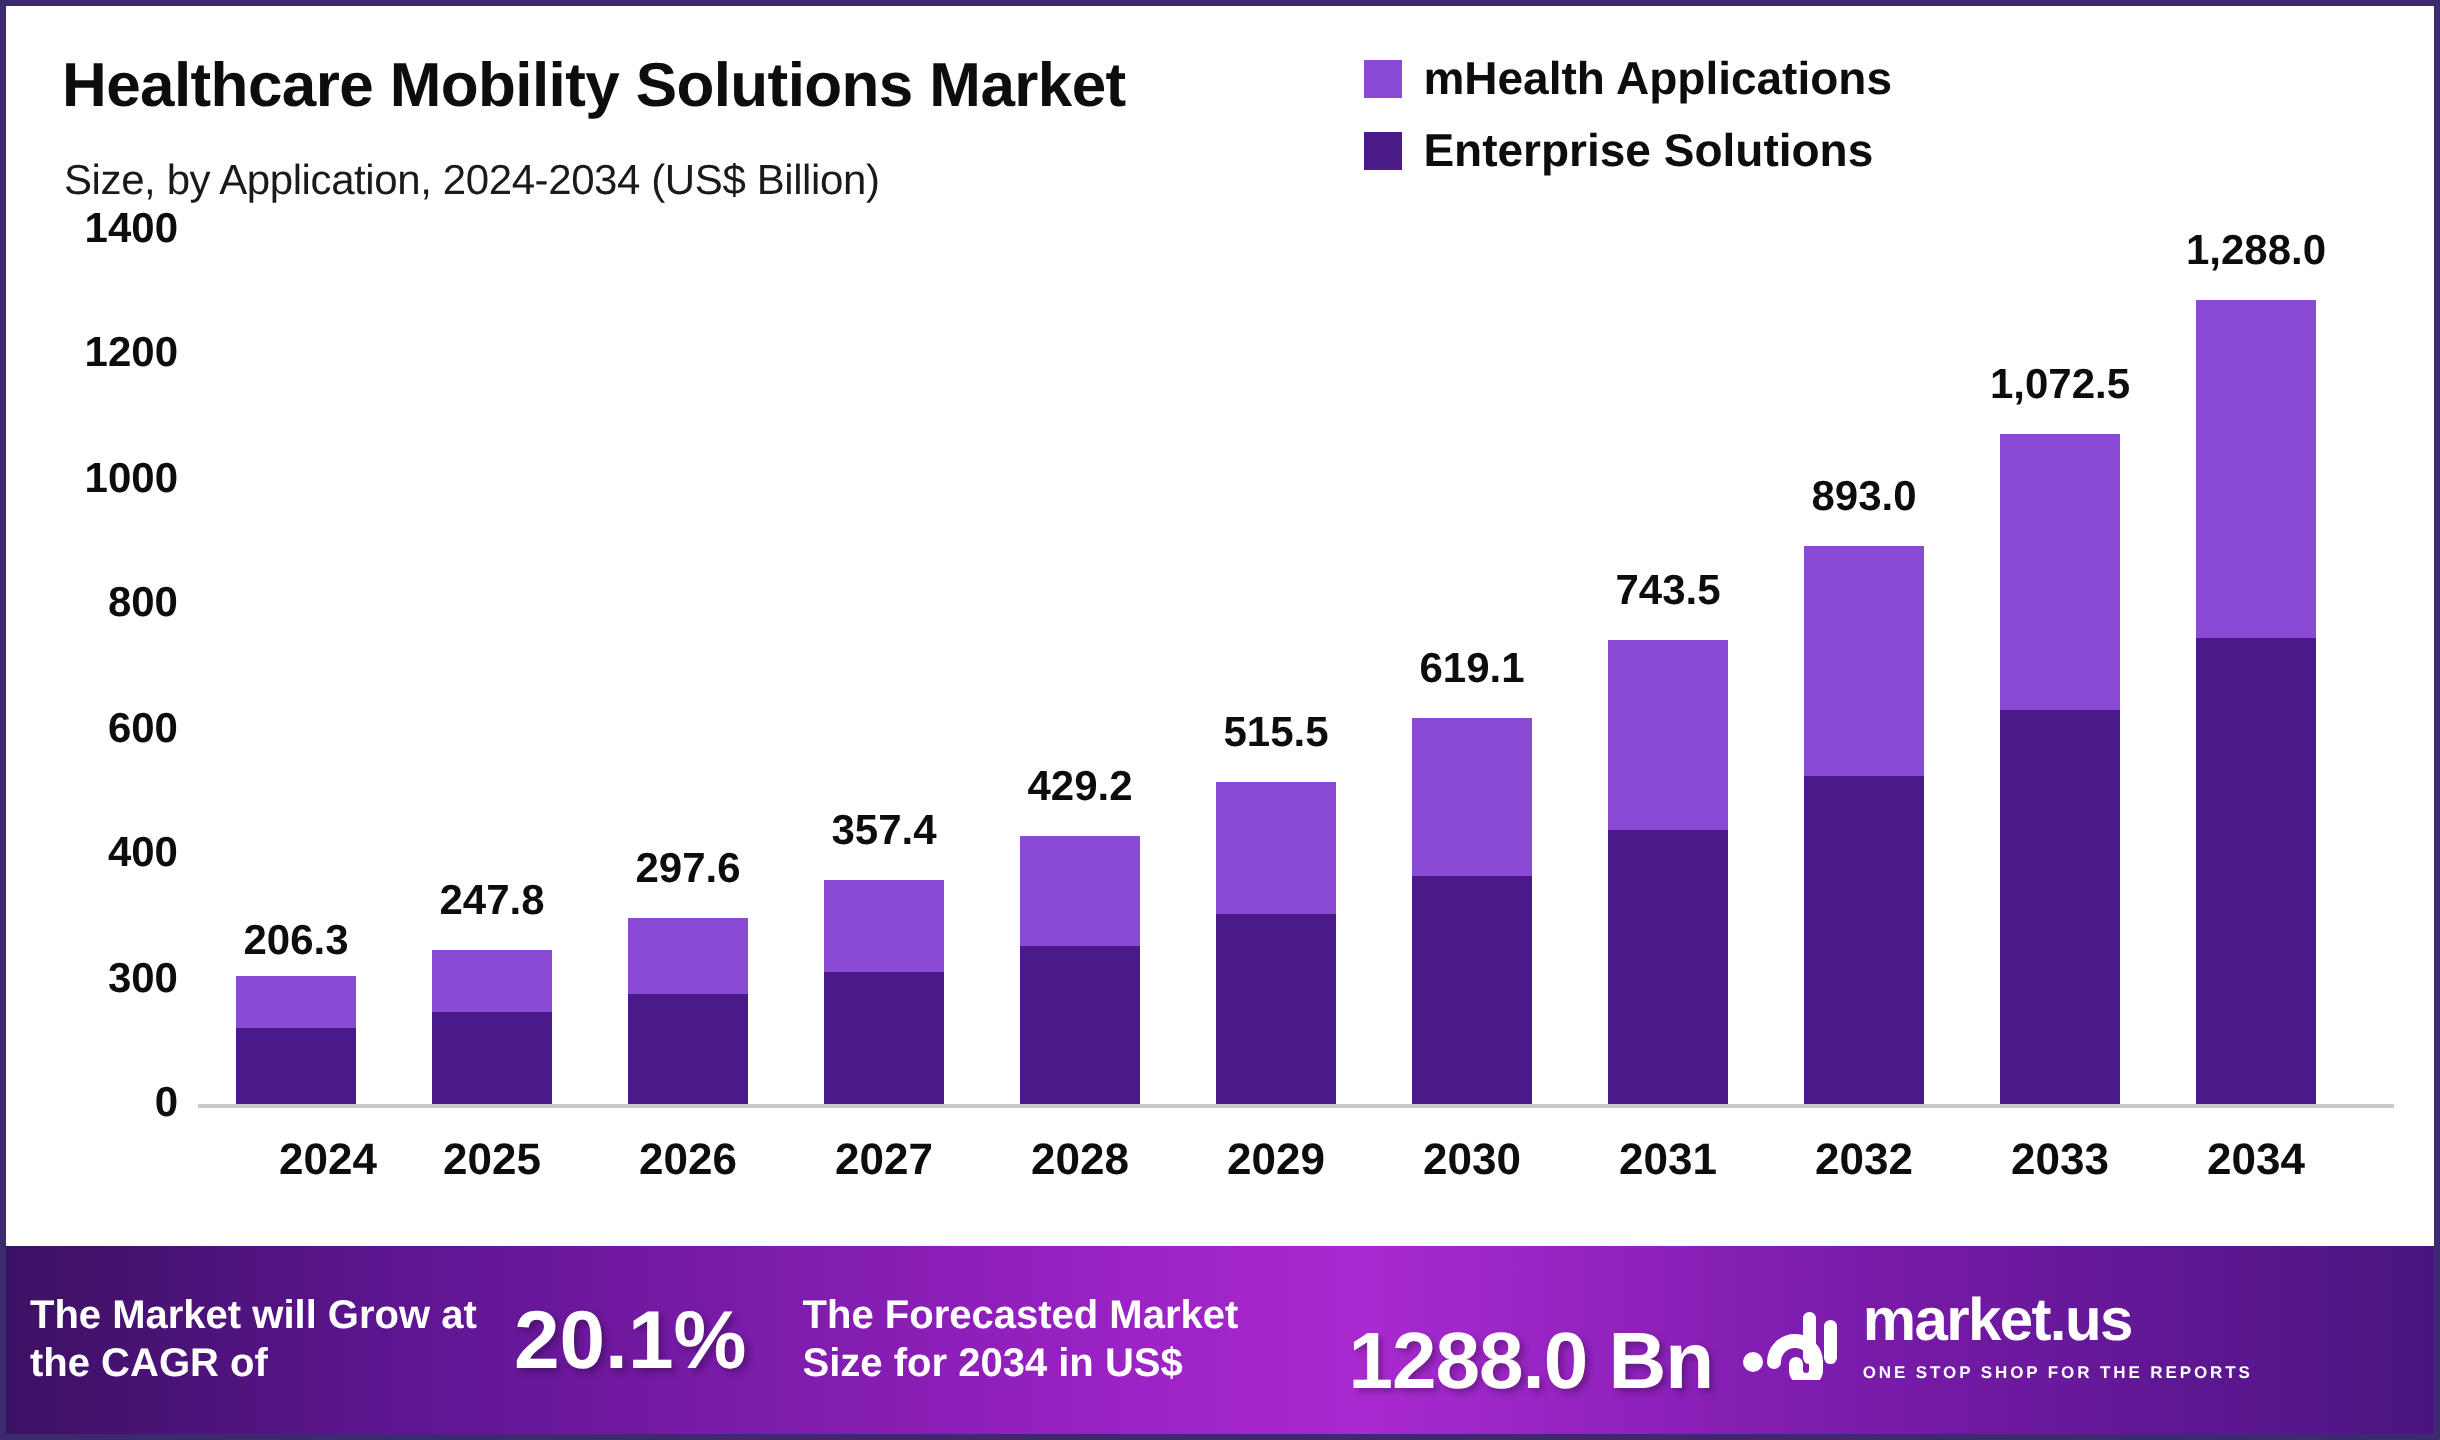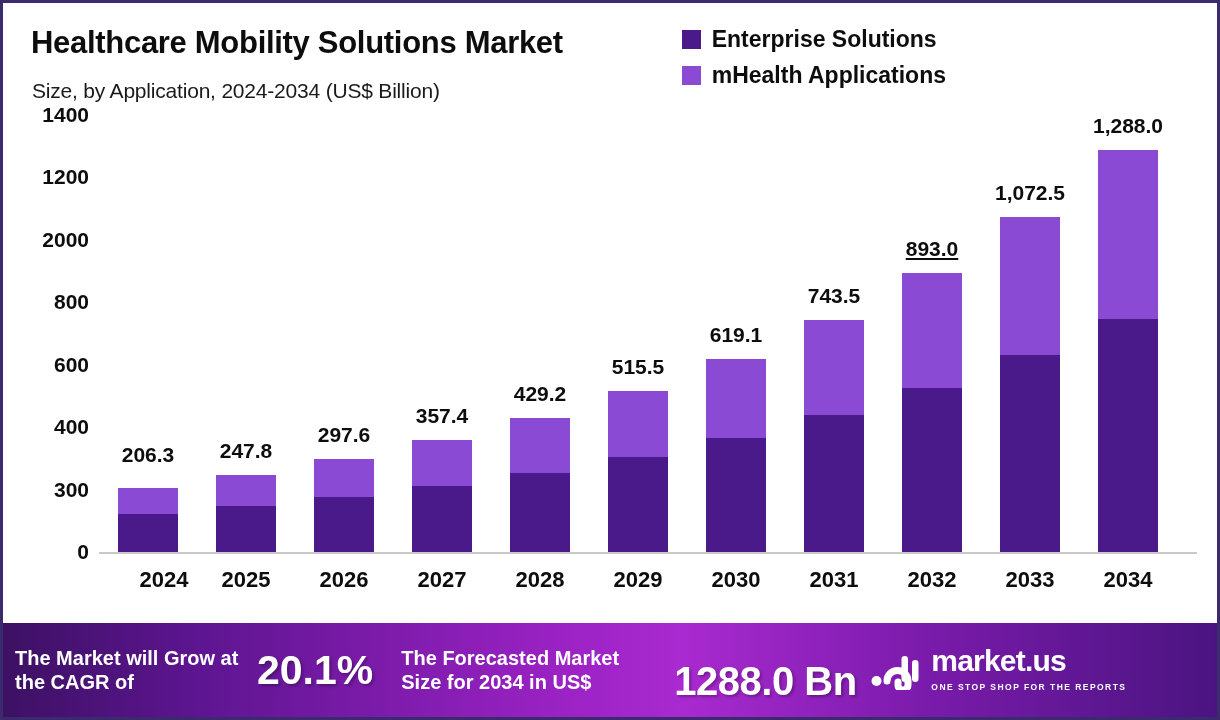--- a/index.html
+++ b/index.html
@@ -102,49 +102,49 @@
 <body>
 
 <div id="frame">
 
   <div id="header">
     <div id="title">Healthcare Mobility Solutions Market</div>
     <div id="subtitle">Size, by Application, 2024-2034 (US$ Billion)</div>
 
     <div id="legend">
       <div class="legend-row">
+        <span class="legend-swatch" style="background:#8a4ad4"></span>
+        <span class="legend-label">mHealth Applications</span>
+      </div>
+      <div class="legend-row">
         <span class="legend-swatch" style="background:#4a1a8a"></span>
         <span class="legend-label">Enterprise Solutions</span>
-      </div>
-      <div class="legend-row">
-        <span class="legend-swatch" style="background:#8a4ad4"></span>
-        <span class="legend-label">mHealth Applications</span>
       </div>
     </div>
   </div>
 
   <div id="plot">
     <div id="yaxis">
         <div class="ytick" style="top: 437px;">0</div>
         <div class="ytick" style="top: 374.571px;">300</div>
         <div class="ytick" style="top: 312.143px;">400</div>
         <div class="ytick" style="top: 249.714px;">600</div>
         <div class="ytick" style="top: 187.286px;">800</div>
-        <div class="ytick" style="top: 124.857px;">2000</div>
+        <div class="ytick" style="top: 124.857px;">1000</div>
         <div class="ytick" style="top: 62.4286px;">1200</div>
         <div class="ytick" style="top: 0px;">1400</div>
       </div>
     <div id="axisline"></div>
     <div id="bars">
         <div class="bar-group" style="left: 0px;">
           <div class="bar" style="height: 64.3951px;">
             <div class="seg-top" style="height: 26.4697px; background: rgb(138, 74, 212);"></div>
             <div class="seg-bottom" style="height: 37.9254px; background: rgb(74, 26, 138);"></div>
           </div>
-          <div class="bar-label" style="bottom: 85px;">206.3</div>
+          <div class="bar-label" style="bottom: 69px;">206.3</div>
         </div>
         <div class="bar-group" style="left: 98px;">
           <div class="bar" style="height: 77.349px;">
             <div class="seg-top" style="height: 31.8074px; background: rgb(138, 74, 212);"></div>
             <div class="seg-bottom" style="height: 45.5416px; background: rgb(74, 26, 138);"></div>
           </div>
           <div class="bar-label" style="bottom: 89.349px;">247.8</div>
         </div>
         <div class="bar-group" style="left: 196px;">
           <div class="bar" style="height: 92.8937px;">
@@ -186,21 +186,21 @@
             <div class="seg-top" style="height: 95.4221px; background: rgb(138, 74, 212);"></div>
             <div class="seg-bottom" style="height: 136.656px; background: rgb(74, 26, 138);"></div>
           </div>
           <div class="bar-label" style="bottom: 244.078px;">743.5</div>
         </div>
         <div class="bar-group" style="left: 784px;">
           <div class="bar" style="height: 278.744px;">
             <div class="seg-top" style="height: 114.775px; background: rgb(138, 74, 212);"></div>
             <div class="seg-bottom" style="height: 163.969px; background: rgb(74, 26, 138);"></div>
           </div>
-          <div class="bar-label" style="bottom: 290.744px; text-decoration: underline;">893.0</div>
+          <div class="bar-label" style="bottom: 290.744px;">893.0</div>
         </div>
         <div class="bar-group" style="left: 882px;">
           <div class="bar" style="height: 334.773px;">
             <div class="seg-top" style="height: 137.686px; background: rgb(138, 74, 212);"></div>
             <div class="seg-bottom" style="height: 197.087px; background: rgb(74, 26, 138);"></div>
           </div>
           <div class="bar-label" style="bottom: 346.773px;">1,072.5</div>
         </div>
         <div class="bar-group" style="left: 980px;">
           <div class="bar" style="height: 402.04px;">

